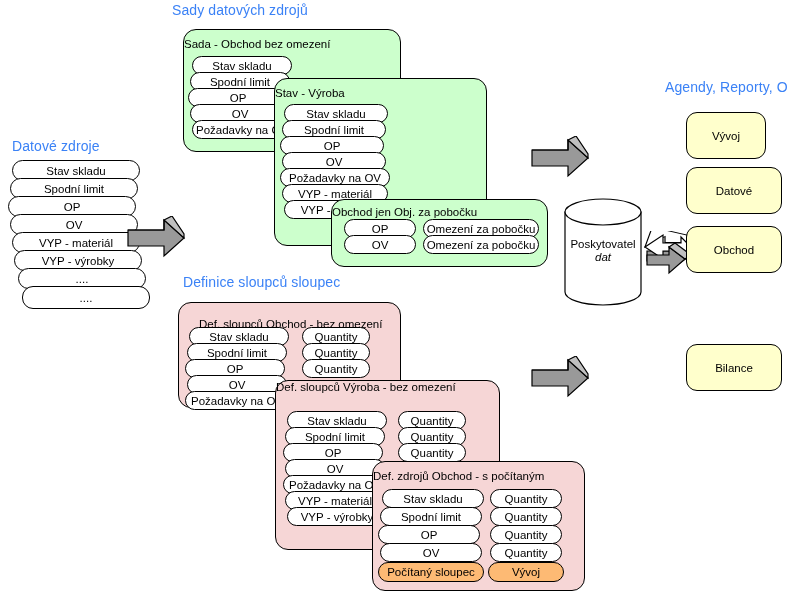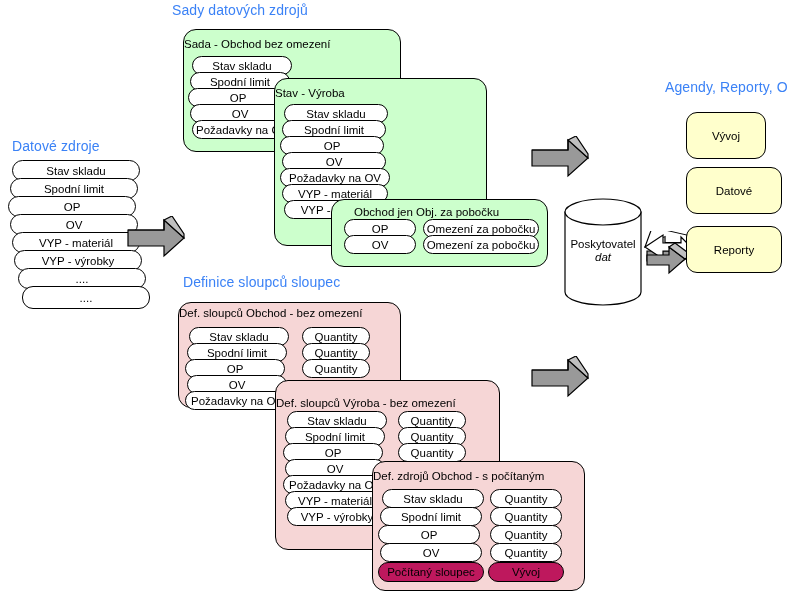--- a/index.html
+++ b/index.html
@@ -35,21 +35,21 @@
     font-size: 11.5px;
     color: #000000;
     display: flex;
     align-items: center;
     justify-content: center;
     box-sizing: border-box;
     white-space: nowrap;
     overflow: hidden;
   }
   .pill.tinted {
-    background: #be185d;
+    background: #fdba74;
   }
   
   .panel {
     position: absolute;
     box-sizing: border-box;
     border: 1px solid #000000;
     border-radius: 13px;
   }
   .panel.green {
     background: #ccffcc;
@@ -149,41 +149,41 @@
   </div>
   <div class="pill" style="left:284px; top:104px; width:104px; height:19px;">Stav skladu</div>
   <div class="pill" style="left:282px; top:120px; width:104px; height:19px;">Spodní limit</div>
   <div class="pill" style="left:280px; top:136px; width:104px; height:19px;">OP</div>
   <div class="pill" style="left:282px; top:152px; width:104px; height:19px;">OV</div>
   <div class="pill" style="left:280px; top:168px; width:110px; height:19px;">Požadavky na OV</div>
   <div class="pill" style="left:282px; top:184px; width:106px; height:19px;">VYP - materiál</div>
   <div class="pill" style="left:284px; top:200px; width:106px; height:19px;">VYP - výrobky</div>
 
   <div class="panel green" style="left:331px; top:199px; width:217px; height:68px;">
-    <div class="panel-title" style="top:6px;padding-left:22px;">Obchod jen Obj. za pobočku</div>
+    <div class="panel-title" style="top:6px;">Obchod jen Obj. za pobočku</div>
   </div>
   <div class="pill" style="left:344px; top:219px; width:72px; height:19px;">OP</div>
   <div class="pill" style="left:344px; top:235px; width:72px; height:19px;">OV</div>
   <div class="pill" style="left:423px; top:219px; width:116px; height:19px;">Omezení za pobočku</div>
   <div class="pill" style="left:423px; top:235px; width:116px; height:19px;">Omezení za pobočku</div>
 
   <div class="panel pink" style="left:178px; top:302px; width:223px; height:106px;">
-    <div class="panel-title" style="top:4px;">Def. sloupců Obchod - bez omezení</div>
+    <div class="panel-title" style="top:15px;margin-left:20px;">Def. sloupců Obchod - bez omezení</div>
   </div>
   <div class="pill" style="left:189px; top:327px; width:100px; height:19px;">Stav skladu</div>
   <div class="pill" style="left:187px; top:343px; width:100px; height:19px;">Spodní limit</div>
   <div class="pill" style="left:185px; top:359px; width:100px; height:19px;">OP</div>
   <div class="pill" style="left:187px; top:375px; width:100px; height:19px;">OV</div>
   <div class="pill" style="left:185px; top:391px; width:104px; height:19px;">Požadavky na OV</div>
   <div class="pill" style="left:302px; top:327px; width:68px; height:19px;">Quantity</div>
   <div class="pill" style="left:302px; top:343px; width:68px; height:19px;">Quantity</div>
   <div class="pill" style="left:302px; top:359px; width:68px; height:19px;">Quantity</div>
 
   <div class="panel pink" style="left:275px; top:380px; width:225px; height:170px;">
-    <div class="panel-title" style="top:16px;">Def. sloupců Výroba - bez omezení</div>
+    <div class="panel-title" style="top:0;">Def. sloupců Výroba - bez omezení</div>
   </div>
   <div class="pill" style="left:287px; top:411px; width:100px; height:19px;">Stav skladu</div>
   <div class="pill" style="left:285px; top:427px; width:100px; height:19px;">Spodní limit</div>
   <div class="pill" style="left:283px; top:443px; width:100px; height:19px;">OP</div>
   <div class="pill" style="left:285px; top:459px; width:100px; height:19px;">OV</div>
   <div class="pill" style="left:283px; top:475px; width:104px; height:19px;">Požadavky na OV</div>
   <div class="pill" style="left:285px; top:491px; width:100px; height:19px;">VYP - materiál</div>
   <div class="pill" style="left:287px; top:507px; width:100px; height:19px;">VYP - výrobky</div>
   <div class="pill" style="left:398px; top:411px; width:68px; height:19px;">Quantity</div>
   <div class="pill" style="left:398px; top:427px; width:68px; height:19px;">Quantity</div>
@@ -232,15 +232,16 @@
     <polygon points="4,24 24,10 24,18 46,18 46,8 26,2 10,2" fill="#ffffff" stroke="#000000" stroke-width="1.2" transform="translate(0,-2) scale(1,0.75)"></polygon>
     <path d="M6,20 C0,16 0,12 6,8 L18,2 L18,8 L34,8 L34,2 L46,12 L34,22 L34,16 L18,16 L18,22 Z" fill="#ffffff" stroke="#000000" stroke-width="1.2" opacity="0"></path>
 
     <polygon points="22,4 22,12 40,12 40,6 50,16 40,26 40,20 22,20 22,28 4,16" fill="#ffffff" stroke="#000000" stroke-width="1.2"></polygon>
     <polygon points="6,24 28,24 28,16 44,28 28,42 28,34 6,34" fill="#999999" stroke="#000000" stroke-width="1.2"></polygon>
     <polygon points="28,16 34,12 50,24 44,28" fill="#c0c0c0" stroke="#000000" stroke-width="1.2"></polygon>
   </svg>
 
   <div class="agenda-box" style="left:686px; top:112px; width:80px; height:47px;">Vývoj</div>
   <div class="agenda-box" style="left:686px; top:167px; width:96px; height:47px;">Datové</div>
-  <div class="agenda-box" style="left:686px; top:226px; width:96px; height:47px;">Reporty</div>
+  <div class="agenda-box" style="left:686px; top:226px; width:96px; height:47px;">Obchod</div>
+  <div class="agenda-box" style="left:686px; top:344px; width:96px; height:47px;">Bilance</div>
 
 </div>
 
 </body></html>

